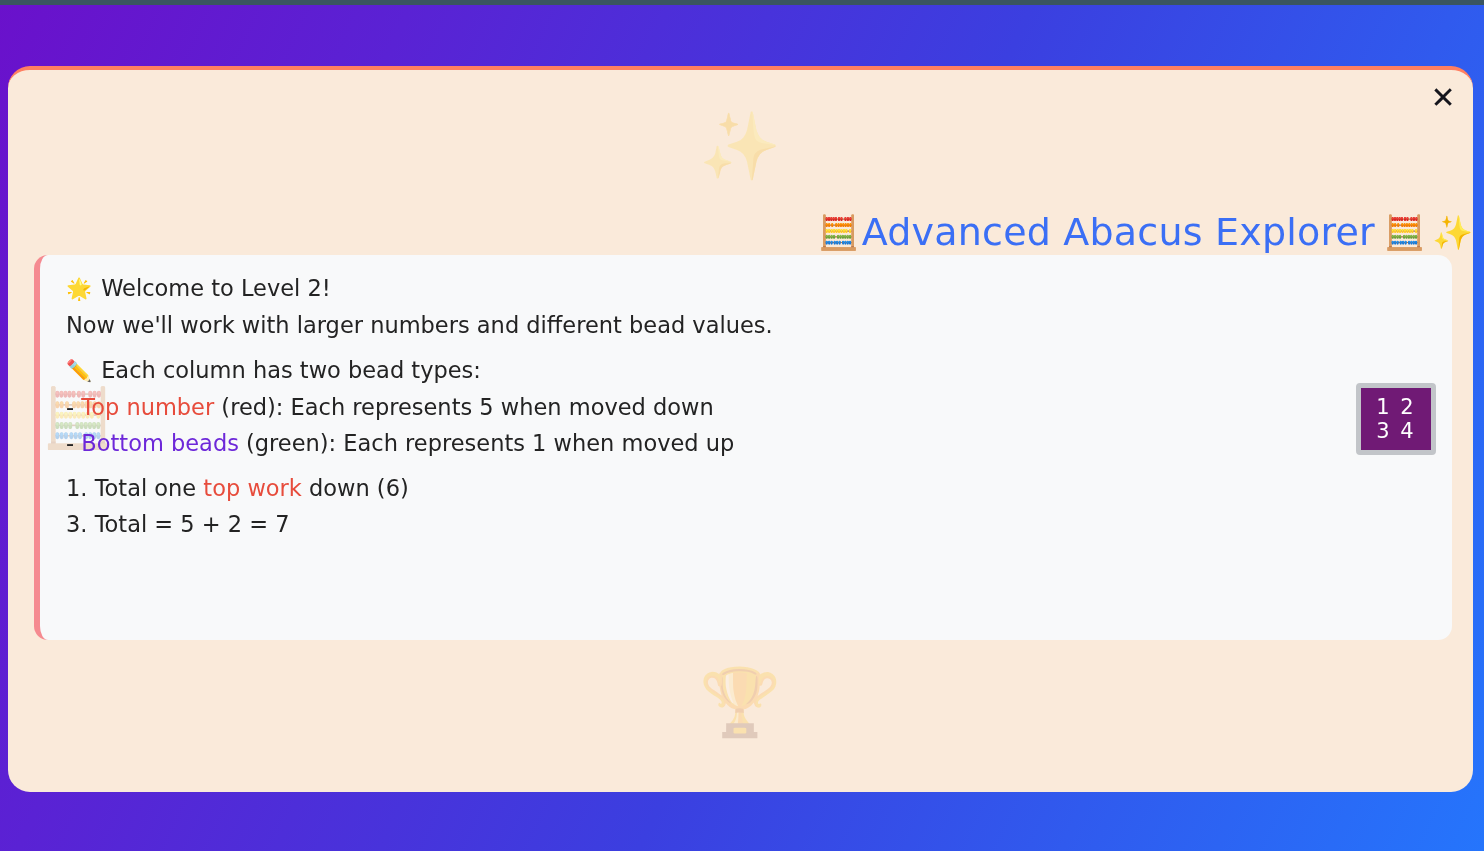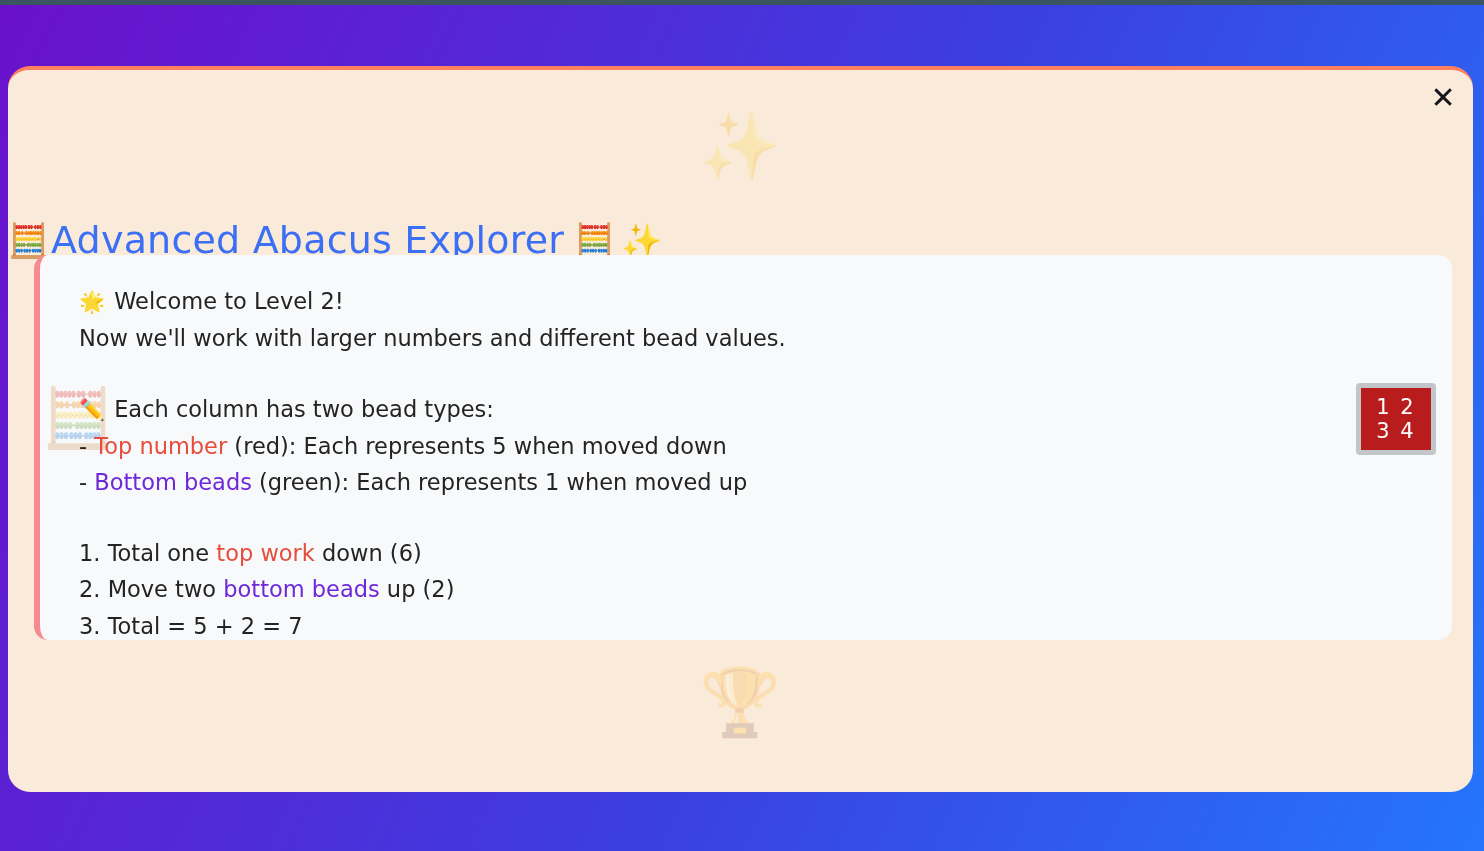--- a/index.html
+++ b/index.html
@@ -83,24 +83,24 @@
     left: 50%;
     transform: translateX(-50%);
     top: 600px;
     font-size: 66px;
     opacity: 0.22;
   }
 
   
   #title-row {
     position: absolute;
-    top: 148px;
+    top: 140px;
     left: 0;
     width: 100%;
-    text-align: left;
+    text-align: right;
     white-space: nowrap;
   }
   #title-text {
     font-family: "DejaVu Sans", "Liberation Sans", sans-serif;
     font-size: 38px;
     font-weight: 400;
     color: #3b6ff5;
     letter-spacing: 0.2px;
     vertical-align: middle;
   }
@@ -137,40 +137,40 @@
     user-select: none;
     pointer-events: none;
   }
 
   #numbers-badge {
     position: absolute;
     right: 16px;
     top: 128px;
     width: 80px;
     height: 72px;
-    background: #b91c1c;
+    background: #701a75;
     border: 5px solid #c2c5c9;
     border-radius: 4px;
     color: #ffffff;
     font-family: "DejaVu Sans", "Liberation Sans", sans-serif;
     font-size: 21px;
     line-height: 24px;
     letter-spacing: 2px;
     display: flex;
     flex-direction: column;
     align-items: center;
     justify-content: center;
   }
 
   .line {
     font-family: "DejaVu Sans", "Liberation Sans", sans-serif;
     font-size: 22.5px;
     color: #232323;
     line-height: 1.0;
-    margin: 13px;
+    margin: 0;
     white-space: nowrap;
     position: relative;
     z-index: 2;
   }
   .gap-md { height: 22px; }
   .row-space { margin-bottom: 14px; }
   .bullet-emoji {
     font-family: "DejaVu Sans", sans-serif;
     font-size: 21px;
     margin-right: 9px;
@@ -228,23 +228,20 @@
         <span class="green">Bottom beads</span><span> (green): Each represents 1 when moved up</span>
       </div>
 
       <div class="gap-md"></div>
 
 
       <div class="line row-space">
         <span>1. </span><span>Total one </span><span class="red">top work</span><span> down (6)</span>
       </div>
 
-      <div class="line row-space">
-        <span>2. </span><span>Move two </span><span class="green">bottom beads</span><span> up (2)</span>
-      </div>
 
       <div class="line">
         <span>3. </span><span>Total = 5 + 2 = 7</span>
       </div>
 
     </div>
 
   </div>
 
 </div>

